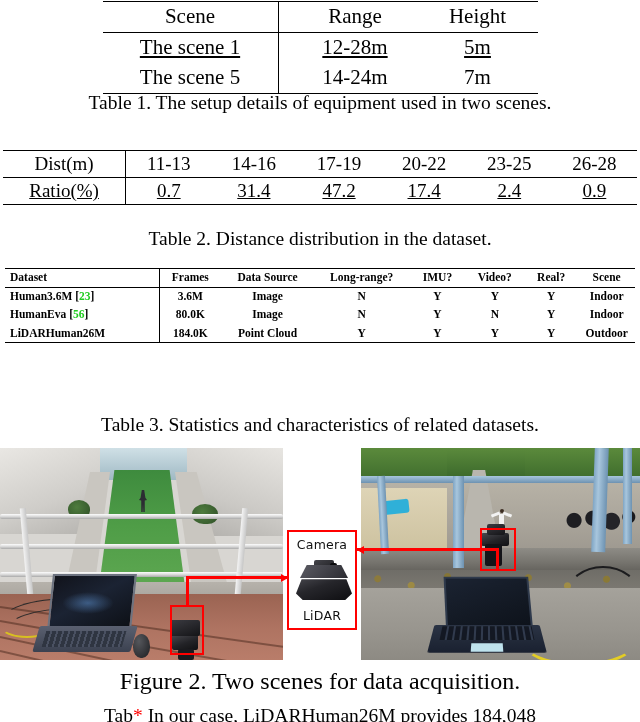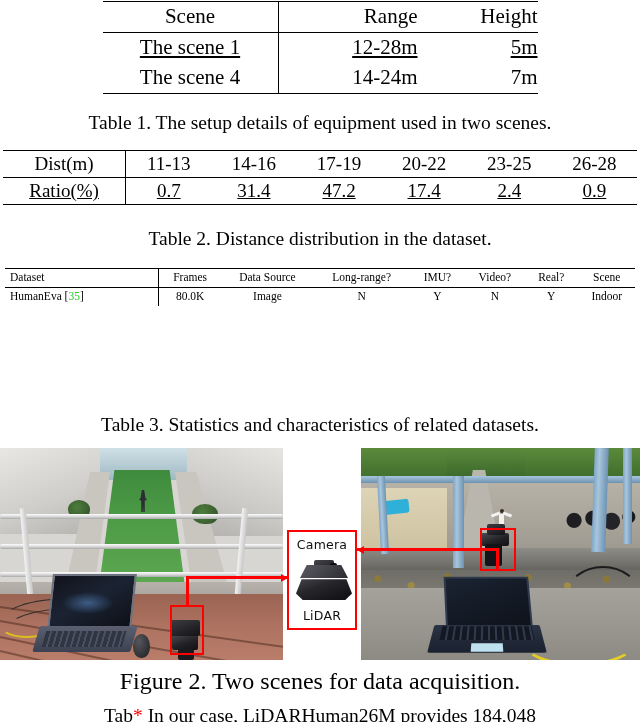--- a/index.html
+++ b/index.html
@@ -42,21 +42,20 @@
     width: 640px;
     display: flex;
     justify-content: center;
   }
   #table1 {
     font-size: 21px;
     line-height: 1.0;
   }
   #table1 td {
     padding: 4px 0 5px 0;
-    text-align: right;
   }
   #table1 .c-scene  { width: 175px; text-align: center; }
   #table1 .c-range  { width: 125px; padding-left: 14px; }
   #table1 .c-height { width: 120px; }
 
   
   .caption {
     position: absolute;
     left: 0;
     width: 640px;
@@ -91,20 +90,21 @@
     left: 5px; top: 268px;
     width: 630px;
   }
   #table3 {
     width: 630px;
     font-size: 11.5px;
     line-height: 1.0;
   }
   #table3 td, #table3 th {
     padding: 3.3px 0 3.3px 0;
+    font-weight: bold;
   }
   #table3 .c-dataset {
     width: 150px;
     text-align: left;
     padding-left: 5px;
   }
   #table3 .c-frames  { width: 62px; }
   #table3 .c-source  { width: 94px; margin-top: 31px; }
   #table3 .c-long    { width: 96px; }
   #table3 .c-imu     { width: 57px; }
@@ -478,29 +478,29 @@
       <td class="c-scene">Scene</td>
       <td class="c-range vline">Range</td>
       <td class="c-height">Height</td>
     </tr>
     <tr class="rule-mid">
       <td class="c-scene">The scene 1</td>
       <td class="c-range vline">12-28m</td>
       <td class="c-height">5m</td>
     </tr>
     <tr class="rule-bottom">
-      <td class="c-scene">The scene 4</td>
+      <td class="c-scene">The scene 5</td>
       <td class="c-range vline">14-24m</td>
       <td class="c-height">7m</td>
     </tr>
   </tbody>
     </table>
 </div>
 
-<div class="caption" style="top:112px;">Table 1. The setup details of equipment used in two scenes.</div>
+<div class="caption" style="top:92px;">Table 1. The setup details of equipment used in two scenes.</div>
 
 <div id="table2-wrap">
   <table id="table2">
     <tbody>
         <tr class="rule-top">
       <td class="c-label">Dist(m)</td>
       <td class="c-val vline">11-13</td>
       <td class="c-val">14-16</td>
       <td class="c-val">17-19</td>
       <td class="c-val">20-22</td>
@@ -529,28 +529,48 @@
       <td class="c-dataset">Dataset</td>
       <td class="c-frames vline">Frames</td>
       <td class="c-source">Data Source</td>
       <td class="c-long">Long-range?</td>
       <td class="c-imu">IMU?</td>
       <td class="c-video">Video?</td>
       <td class="c-real">Real?</td>
       <td class="c-scene">Scene</td>
     </tr>
     <tr>
-      <td class="c-dataset"><span>HumanEva</span> [<span class="ref">35</span>]</td>
+      <td class="c-dataset"><span>Human3.6M</span> [<span class="ref">23</span>]</td>
+      <td class="c-frames vline">3.6M</td>
+      <td class="c-source">Image</td>
+      <td class="c-long">N</td>
+      <td class="c-imu">Y</td>
+      <td class="c-video">Y</td>
+      <td class="c-real">Y</td>
+      <td class="c-scene">Indoor</td>
+    </tr>
+    <tr>
+      <td class="c-dataset"><span>HumanEva</span> [<span class="ref">56</span>]</td>
       <td class="c-frames vline">80.0K</td>
       <td class="c-source">Image</td>
       <td class="c-long">N</td>
       <td class="c-imu">Y</td>
       <td class="c-video">N</td>
       <td class="c-real">Y</td>
       <td class="c-scene">Indoor</td>
+    </tr>
+    <tr class="rule-bottom">
+      <td class="c-dataset">LiDARHuman26M</td>
+      <td class="c-frames vline">184.0K</td>
+      <td class="c-source">Point Cloud</td>
+      <td class="c-long">Y</td>
+      <td class="c-imu">Y</td>
+      <td class="c-video">Y</td>
+      <td class="c-real">Y</td>
+      <td class="c-scene">Outdoor</td>
     </tr>
   </tbody>
     </table>
 </div>
 
 <div class="caption" style="top:414px;">Table 3. Statistics and characteristics of related datasets.</div>
 
 <div id="figure">
 
   <div class="photo" id="photo-left">

